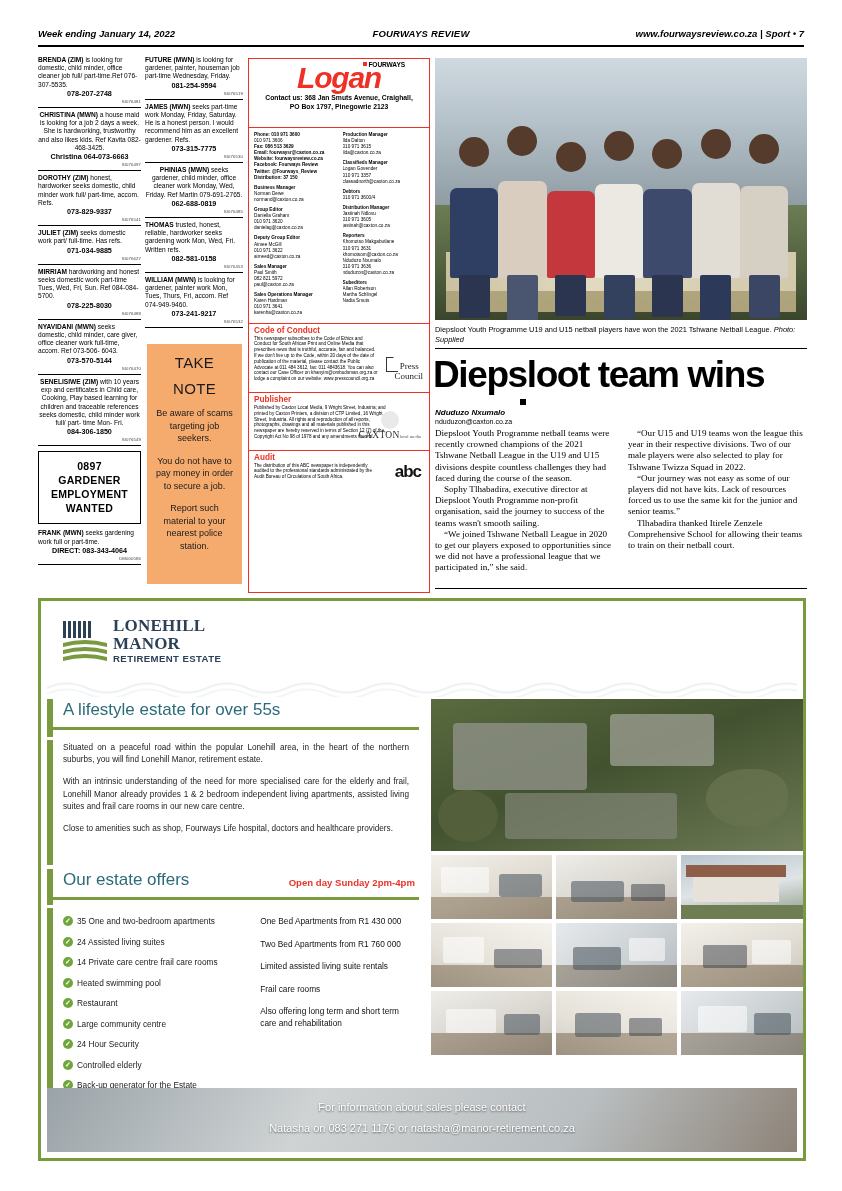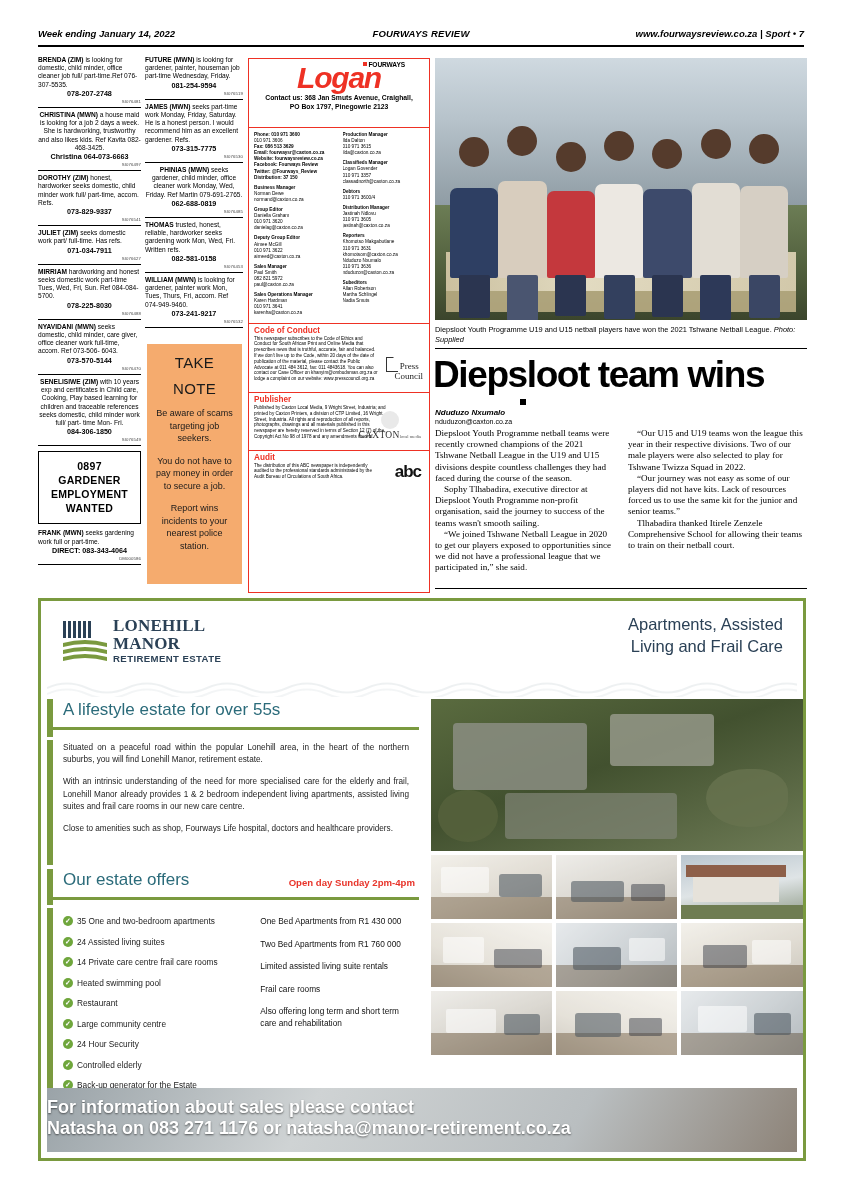--- a/index.html
+++ b/index.html
@@ -140,22 +140,22 @@
   .roomC{background:linear-gradient(200deg,#f2efe8 0%,#ddd8cd 60%,#bfb9ad 100%);}
   .roomD{background:linear-gradient(140deg,#dfe3e6 0%,#bcc3c7 55%,#9aa2a7 100%);}
   .tile .fl{position:absolute;left:0;bottom:0;width:100%;height:34%;background:rgba(120,100,75,.45);}
   .tile .wl{position:absolute;left:0;top:0;width:100%;height:66%;background:rgba(255,255,255,.25);}
   .tile .ob1{position:absolute;border-radius:3px;background:rgba(70,80,90,.55);}
   .tile .ob2{position:absolute;border-radius:2px;background:rgba(40,45,55,.45);}
   .tile .ob3{position:absolute;border-radius:2px;background:rgba(255,255,255,.55);}
 
   #contactbar{position:absolute;left:0;right:0;bottom:0;height:64px;overflow:hidden;
               background:linear-gradient(120deg,#9aa3a8 0%,#cfd3d4 35%,#b9bec0 70%,#8d8378 100%);}
-  #contactbar .txt{position:absolute;left:0;right:0;top:9px;text-align:left;color:#fff;
-      font-weight:bold;font-size:18px;line-height:21px;text-shadow:0 1px 2px rgba(0,0,0,.55);}
+  #contactbar .txt{position:absolute;left:0;right:0;top:9px;text-align:center;color:#fff;
+      font-weight:normal;font-size:11px;line-height:21px;text-shadow:0 1px 2px rgba(0,0,0,.55);}
 </style>
 </head>
 <body>
 
 <div id="page">
 
   <div id="runhead">
     <div class="rh l">Week ending January 14, 2022</div>
     <div class="rh c">FOURWAYS REVIEW</div>
     <div class="rh r">www.fourwaysreview.co.za | Sport • 7</div>
@@ -176,21 +176,21 @@
         <div class="rule"></div>
       </div>
       <div class="ad">
         <div class="t"><b>DOROTHY (ZIM)</b> honest, hardworker seeks domestic, child minder work full/ part-time, accom. Refs.</div>
         <div class="ph">073-829-9337</div>
         <div class="code">SI076541</div>
         <div class="rule"></div>
       </div>
       <div class="ad">
         <div class="t"><b>JULIET (ZIM)</b> seeks domestic work part/ full-time. Has refs.</div>
-        <div class="ph">071-034-7911</div>
+        <div class="ph">071-034-9885</div>
         <div class="code">SI076627</div>
         <div class="rule"></div>
       </div>
       <div class="ad">
         <div class="t"><b>MIRRIAM</b> hardworking and honest seeks domestic work part-time Tues, Wed, Fri, Sun. Ref 084-084-5700.</div>
         <div class="ph">078-225-8030</div>
         <div class="code">SI076488</div>
         <div class="rule"></div>
       </div>
       <div class="ad">
@@ -250,21 +250,21 @@
         <div class="code">SI076532</div>
         <div class="rule"></div>
       </div>
     </div>
 
   <div id="takenote">
     <div class="hd">TAKE</div>
     <div class="hd">NOTE</div>
     <p>Be aware of scams targeting job seekers.</p>
     <p>You do not have to pay money in order to secure a job.</p>
-    <p>Report wins incidents to your nearest police station.</p>
+    <p>Report such material to your nearest police station.</p>
   </div>
 
   <div id="infobox">
     <div id="mastsec">
       <div id="revwrap">
         <span id="revword">Logan</span>
       </div>
       <div id="fourways"><span class="sq"></span><span>FOURWAYS</span></div>
       <div id="contactus">
         <div>Contact us: 368 Jan Smuts Avenue, Craighall,</div>
@@ -450,24 +450,20 @@
               <path d="M2 31 Q24 25 46 31 L46 35 Q24 29 2 35 Z"></path>
               <path d="M2 38 Q24 32 46 38 L46 42 Q24 36 2 42 Z"></path>
             </g>
           </svg>
           <div id="logotext">
             <div class="l1">LONEHILL</div>
             <div class="l2">MANOR</div>
             <div class="l3">RETIREMENT ESTATE</div>
           </div>
         </div>
-        <div id="adtitle">
-          <div>Apartments, Assisted</div>
-          <div>Living and Frail Care</div>
-        </div>
       </div>
 
       <div id="wave">
         <svg width="760" height="18" viewBox="0 0 760 18" preserveAspectRatio="none">
           <path d="M0 9 Q20 0 40 9 T80 9 T120 9 T160 9 T200 9 T240 9 T280 9 T320 9 T360 9 T400 9 T440 9 T480 9 T520 9 T560 9 T600 9 T640 9 T680 9 T720 9 T760 9" fill="none" stroke="#dfe4e7" stroke-width="2"></path>
           <path d="M0 15 Q20 6 40 15 T80 15 T120 15 T160 15 T200 15 T240 15 T280 15 T320 15 T360 15 T400 15 T440 15 T480 15 T520 15 T560 15 T600 15 T640 15 T680 15 T720 15 T760 15" fill="none" stroke="#e8ecee" stroke-width="2"></path>
         </svg>
       </div>
 
       <div id="sec1">

